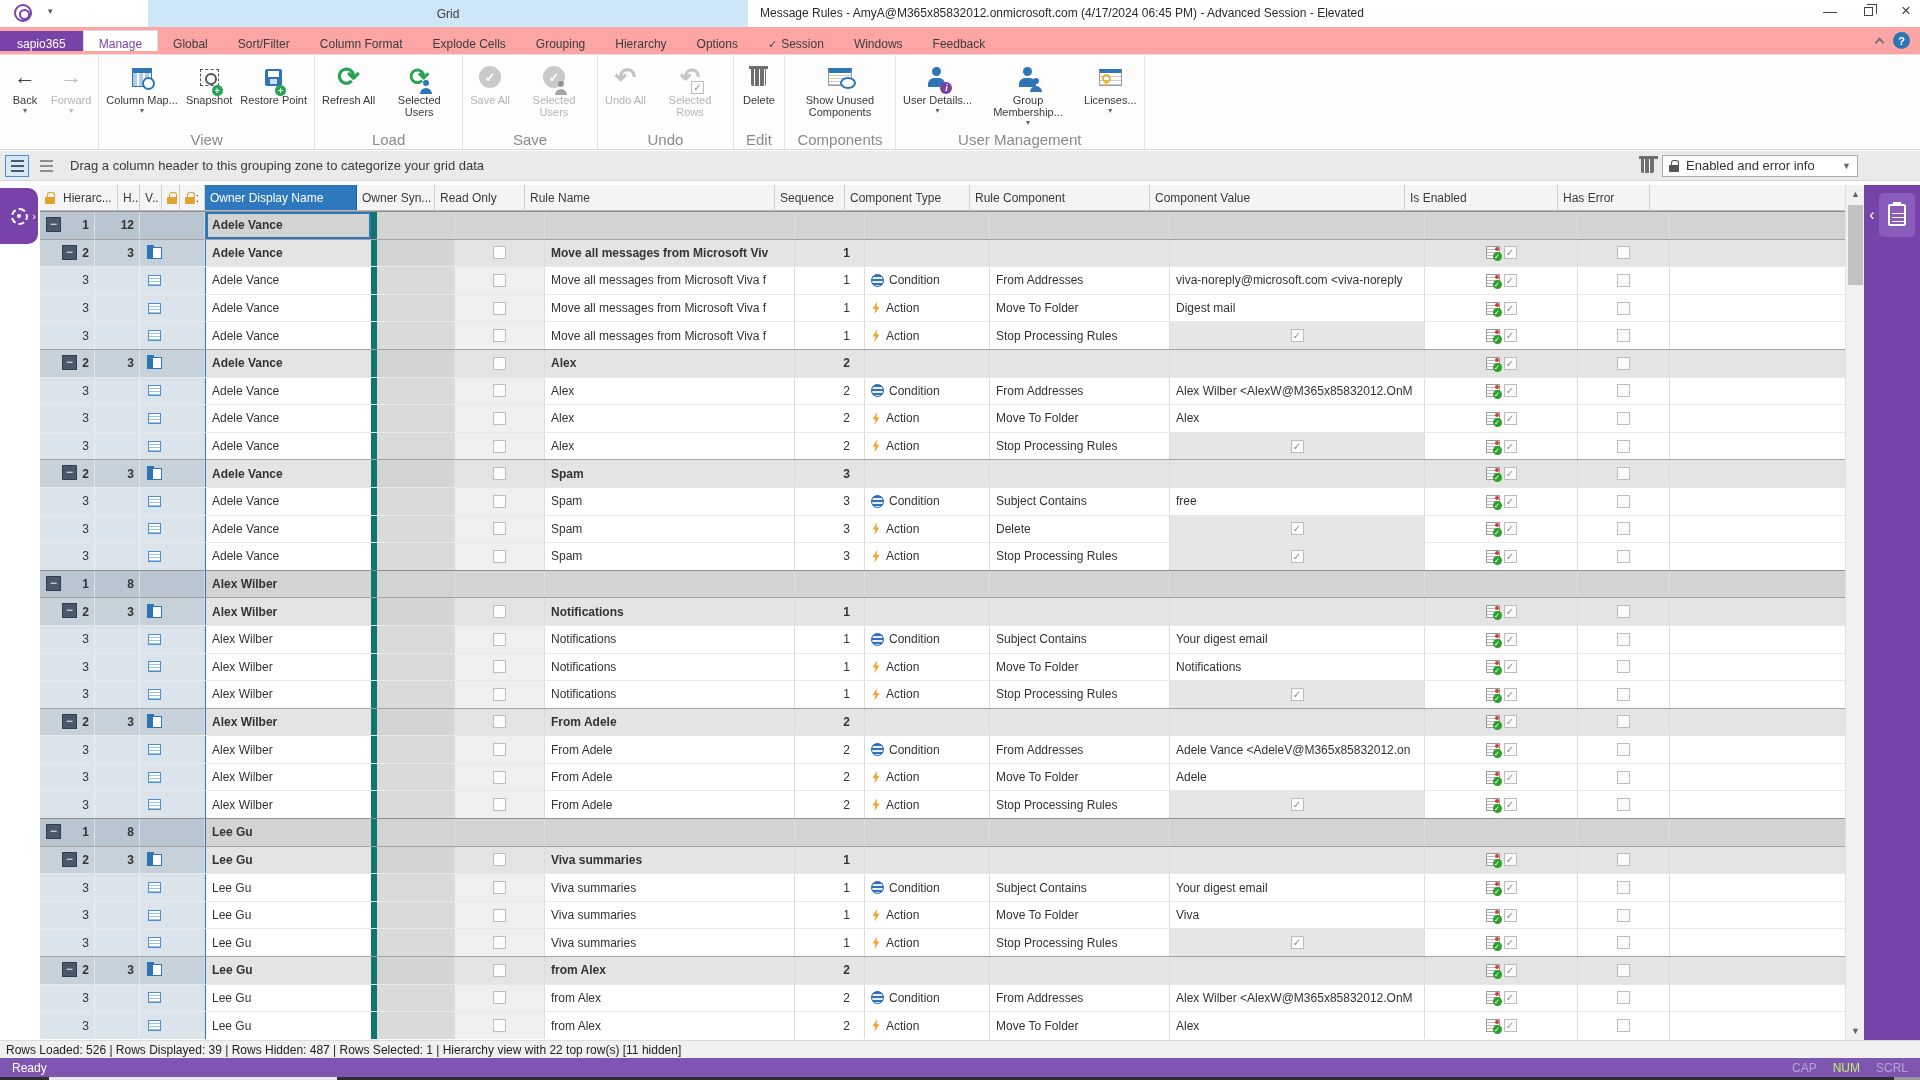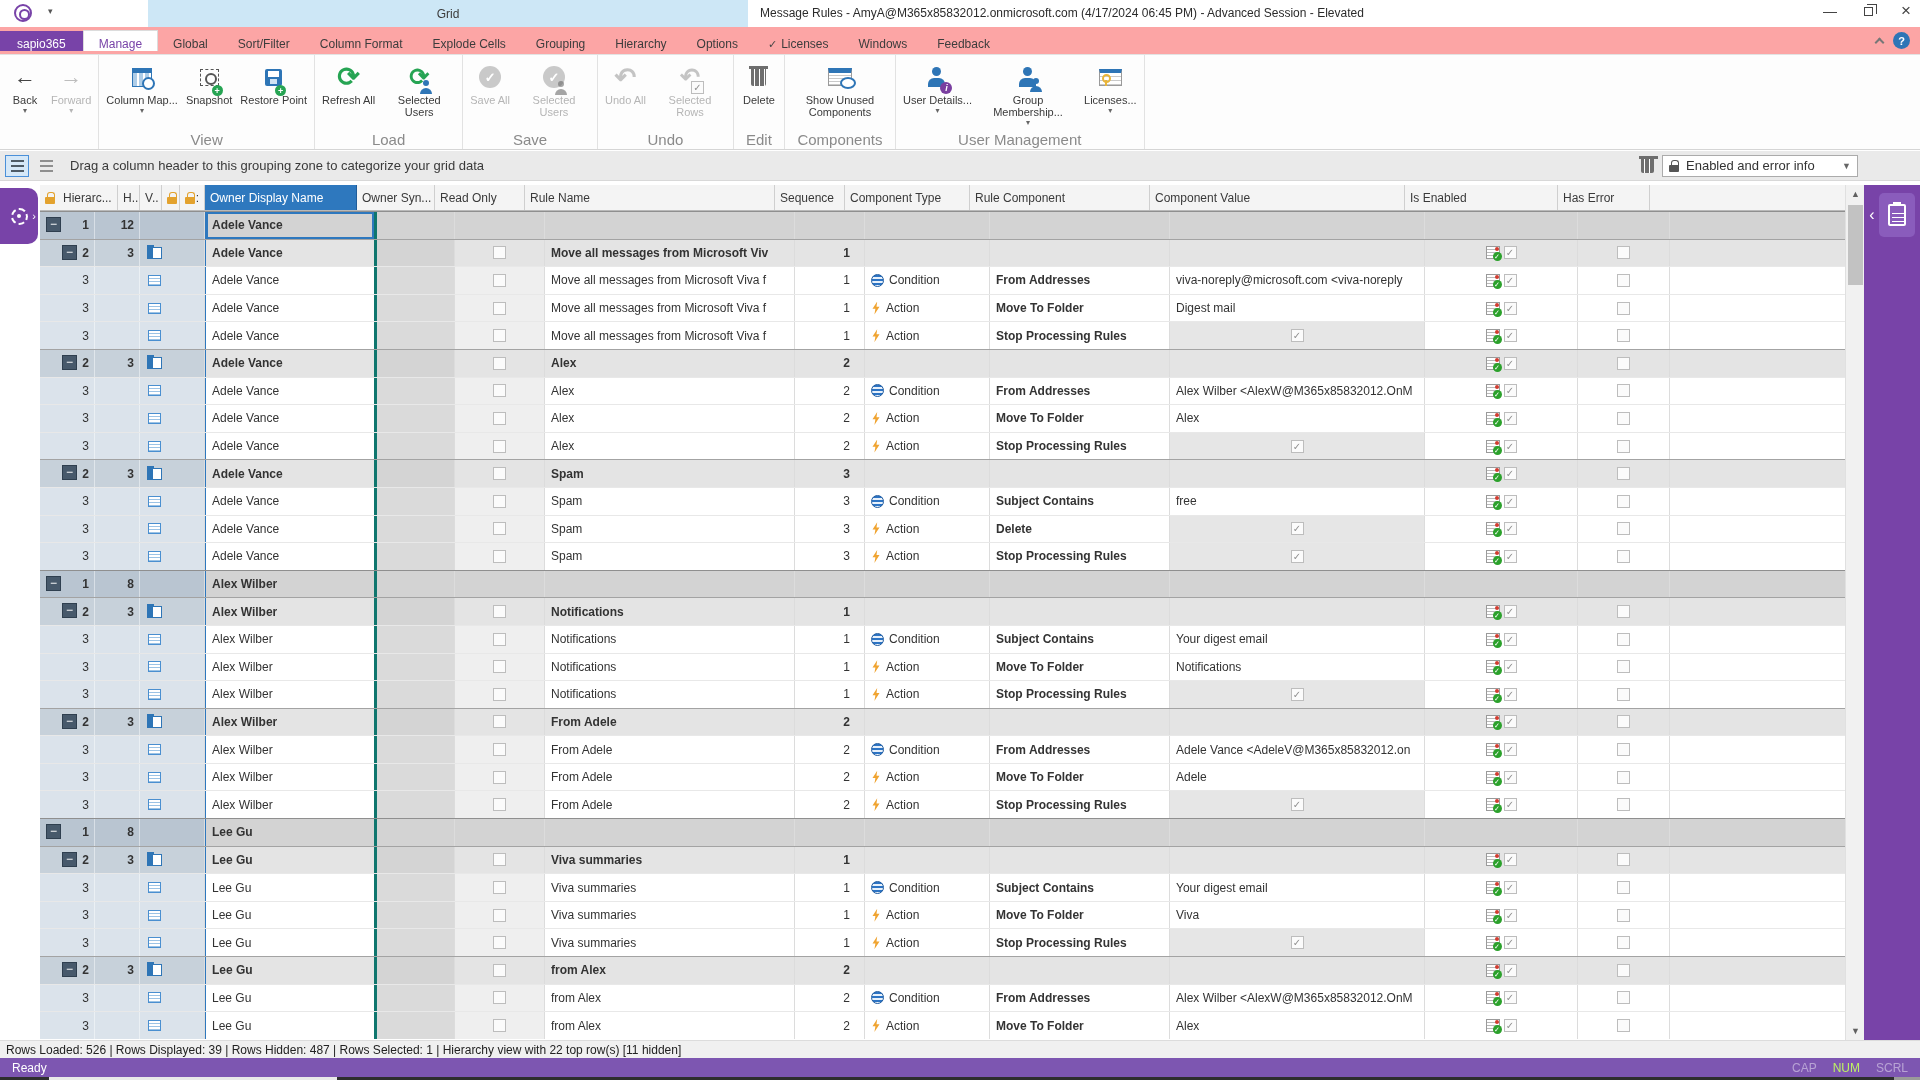--- a/index.html
+++ b/index.html
@@ -108,31 +108,31 @@
   .grow.lvl3 { background:#fff; border-top:1px solid #e8e8e8; }
   .grow.lvl2 .b { font-weight:bold; }
   .c.hier { width:165px; position:relative; padding:0; }
   .lvl1 .c.hier { background:#b9c5d1; }
   .lvl2 .c.hier { background:#c7d1da; }
   .lvl3 .c.hier { background:#dbe3eb; }
   .expand { position:absolute; top:5px; width:15px; height:15px; background:#47596b; border:1px solid #2f3f4f; color:#fff; font-size:12px; line-height:13px; text-align:center; font-weight:normal; }
   .hnum { position:absolute; left:0; top:0; width:55px; height:100%; display:flex; align-items:center; justify-content:flex-end; padding-right:5px; border-right:1px solid rgba(255,255,255,.45); }
   .hcnt { position:absolute; left:55px; top:0; width:45px; height:100%; display:flex; align-items:center; justify-content:flex-end; padding-right:5px; border-right:1px solid rgba(255,255,255,.45); }
   .vic { position:absolute; left:103px; top:0; width:22px; height:100%; display:flex; align-items:center; justify-content:center; }
-  .c.owner { width:172px; border-left:1px solid #2e78be; border-right:3px solid #0f766e; }
+  .c.owner { width:172px; border-left:1px solid #2e78be; border-right:6px solid #0f766e; }
   .c.owner.activecell { box-shadow:inset 0 0 0 2px #2e78be; }
   .c.osync { width:78px; }
   .lvl2 .c.osync { background:#d4d4d4; }
   .lvl3 .c.osync { background:#dadada; }
   .c.ro { width:90px; justify-content:center; }
   .lvl3 .c.ro { background:#efefef; }
   .c.rule { width:250px; }
   .c.seq { width:70px; justify-content:flex-end; padding-right:14px; }
   .c.ctype { width:125px; gap:5px; }
-  .c.rcomp { width:180px;font-weight:bold; }
+  .c.rcomp { width:180px; }
   .c.cval { width:255px; }
   .c.cval.chk { justify-content:center; background:#e2e2e2; }
   .lvl3 .c.cval.chk { background:#e6e6e6; }
   .c.en { width:153px; justify-content:center; gap:4px; }
   .c.err { width:92px; justify-content:center; }
   .c.fill { flex:1; border-right:none; }
   .cb { width:13px; height:13px; border:1px solid #bdbdbd; background:#fbfbfb; display:inline-flex; align-items:center; justify-content:center; font-size:10px; color:#8f8f8f; flex:none; }
   
   .i-user { width:13px; height:14px; }
   .i-rule { display:inline-block; width:15px; height:12px; border:1px solid #2e75b6; background:linear-gradient(90deg,#2e75b6 0 5px,#fff 5px),repeating-linear-gradient(180deg,#fff 0 2px,#9cc3e5 2px 3px); background-blend-mode:normal; position:relative; }
@@ -193,21 +193,21 @@
 <div id="tabrow">
   <div class="tab app">sapio365</div>
   <div class="tab sel">Manage</div>
   <div class="tab">Global</div>
   <div class="tab">Sort/Filter</div>
   <div class="tab">Column Format</div>
   <div class="tab">Explode Cells</div>
   <div class="tab">Grouping</div>
   <div class="tab">Hierarchy</div>
   <div class="tab">Options</div>
-  <div class="tab"><span class="chk">✓</span><span>Licenses</span></div>
+  <div class="tab"><span class="chk">✓</span><span>Session</span></div>
   <div class="tab">Windows</div>
   <div class="tab">Feedback</div>
 </div>
 <div id="ribbon-corner">
   <span class="chev-up"></span>
   <span class="help-circle">?</span>
 </div>
 
 <div id="ribbon">
   <div class="rgroup">

